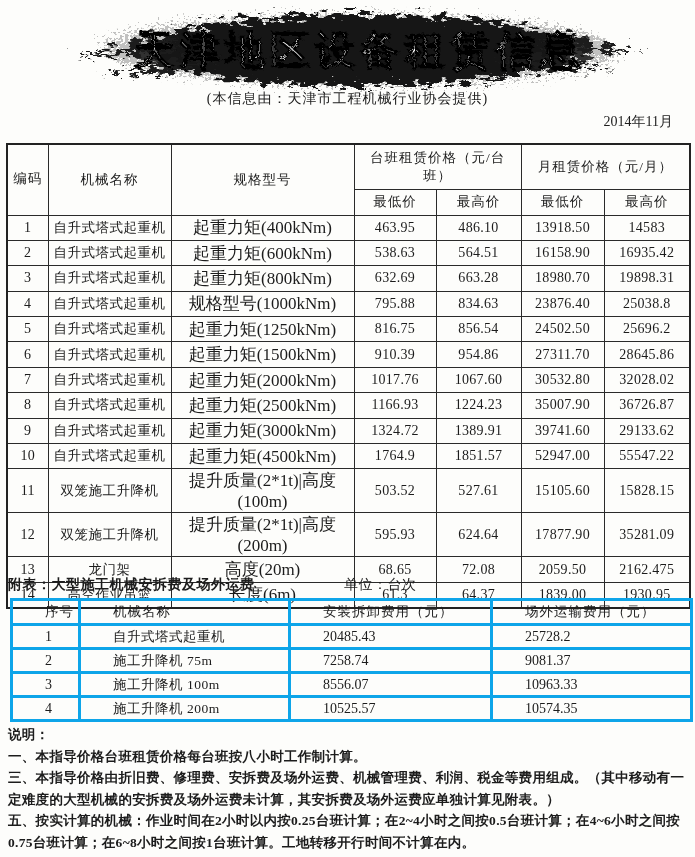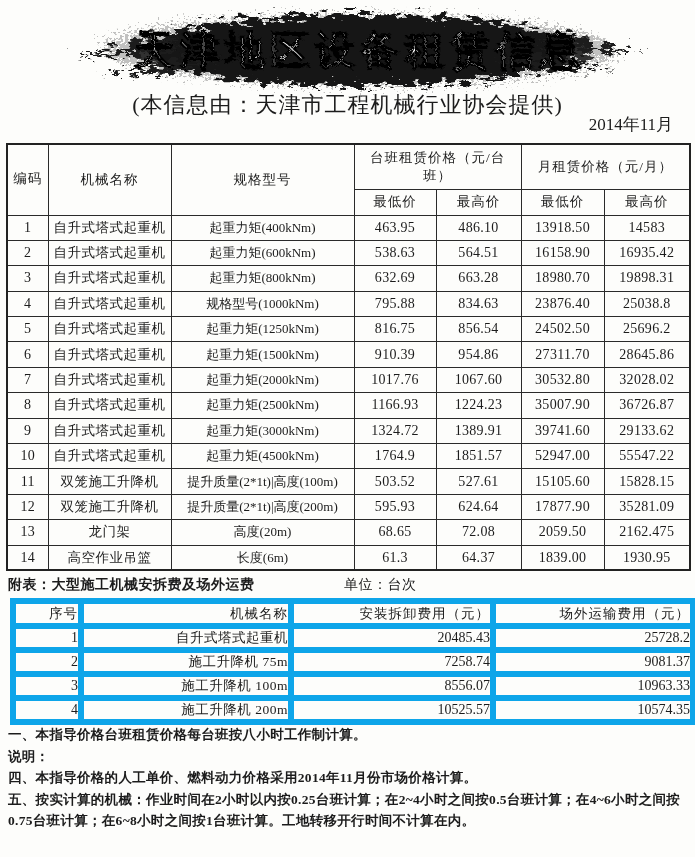--- a/index.html
+++ b/index.html
@@ -26,30 +26,30 @@
     font-family: "DejaVu Sans", "Liberation Sans", sans-serif;
     font-weight: bold;
     letter-spacing: 5px;
   }
   
   .subtitle {
     position: absolute;
     top: 90px; left: 0;
     width: 695px;
     text-align: center;
-    font-size: 22px;
+    font-size: 14px;
     letter-spacing: 1px;
     font-weight: 500;
   }
   .date-line {
     position: absolute;
     top: 113px; left: 0;
     width: 673px;
     text-align: right;
-    font-size: 17px;
+    font-size: 14px;
   }
   
   table { border-collapse: collapse; table-layout: fixed; }
   .main-table {
     position: absolute;
     top: 143px; left: 6px;
     width: 683px;
   }
   .main-table th, .main-table td {
     border: 1px solid #2a2a2a;
@@ -62,21 +62,21 @@
     font-weight: normal;
     font-size: 13.5px;
     letter-spacing: 1px;
     padding: 1px 4px;
   }
   .th-code { word-break: break-all; line-height: 1.7; font-size: 13.5px; }
   .row-group-h { height: 45px; }
   .row-sub-h  { height: 26px; }
   .main-table td { height: 25.4px; font-size: 13.5px; }
   .main-table td.num { font-size: 14px; letter-spacing: 0.3px; }
-  .main-table td.spec { font-size: 13px; }
+  .main-table td.spec { font-size: 17px; }
   .main-table td.name { letter-spacing: 0.5px; }
   
   .appendix-caption {
     position: absolute;
     top: 576px; left: 8px;
     width: 680px;
     font-size: 14px;
     font-weight: 600;
     letter-spacing: 0.5px;
   }
@@ -85,22 +85,22 @@
     left: 336px; top: 0;
     font-weight: 400;
   }
   .appendix-table {
     position: absolute;
     top: 598px; left: 10px;
     width: 680px;
     border: 2px solid #222;
   }
   .appendix-table th, .appendix-table td {
-    border: 6px solid #0ea5e9;
-    text-align: right;
+    border: 3px solid #0ea5e9;
+    text-align: left;
     vertical-align: middle;
     padding-left: 32px;
   }
   .appendix-table th { font-weight: normal; font-size: 13.5px; height: 25px; letter-spacing: 1px; }
   .appendix-table td { height: 24px; font-size: 14px; }
   .appendix-table td.name { font-size: 13.5px; letter-spacing: 0.5px; }
   
   .notes {
     position: absolute;
     top: 724px; left: 8px;
@@ -379,25 +379,25 @@
           <td>4</td>
           <td class="name">施工升降机 200m</td>
           <td>10525.57</td>
           <td>10574.35</td>
         </tr>
 
     </tbody>
   </table>
 
   <div class="notes">
-    <p class="note-item">一、本指导价格台班租赁价格每台班按八小时工作制计算。</p>
-
-      <p class="note-item">说明：</p>
-
-
-
-      <p class="note-item">四、本指导价格的人工单价、燃料动力价格采用2014年11月份市场价格计算。</p>
+    <p class="note-item">说明：</p>
+
+      <p class="note-item">一、本指导价格台班租赁价格每台班按八小时工作制计算。</p>
+
+
+      <p class="note-item">三、本指导价格由折旧费、修理费、安拆费及场外运费、机械管理费、利润、税金等费用组成。（其中移动有一定难度的大型机械的安拆费及场外运费未计算，其安拆费及场外运费应单独计算见附表。）</p>
+
 
       <p class="note-item">五、按实计算的机械：作业时间在2小时以内按0.25台班计算；在2~4小时之间按0.5台班计算；在4~6小时之间按0.75台班计算；在6~8小时之间按1台班计算。工地转移开行时间不计算在内。</p>
 
   </div>
 
 </div>
 
 </body></html>

